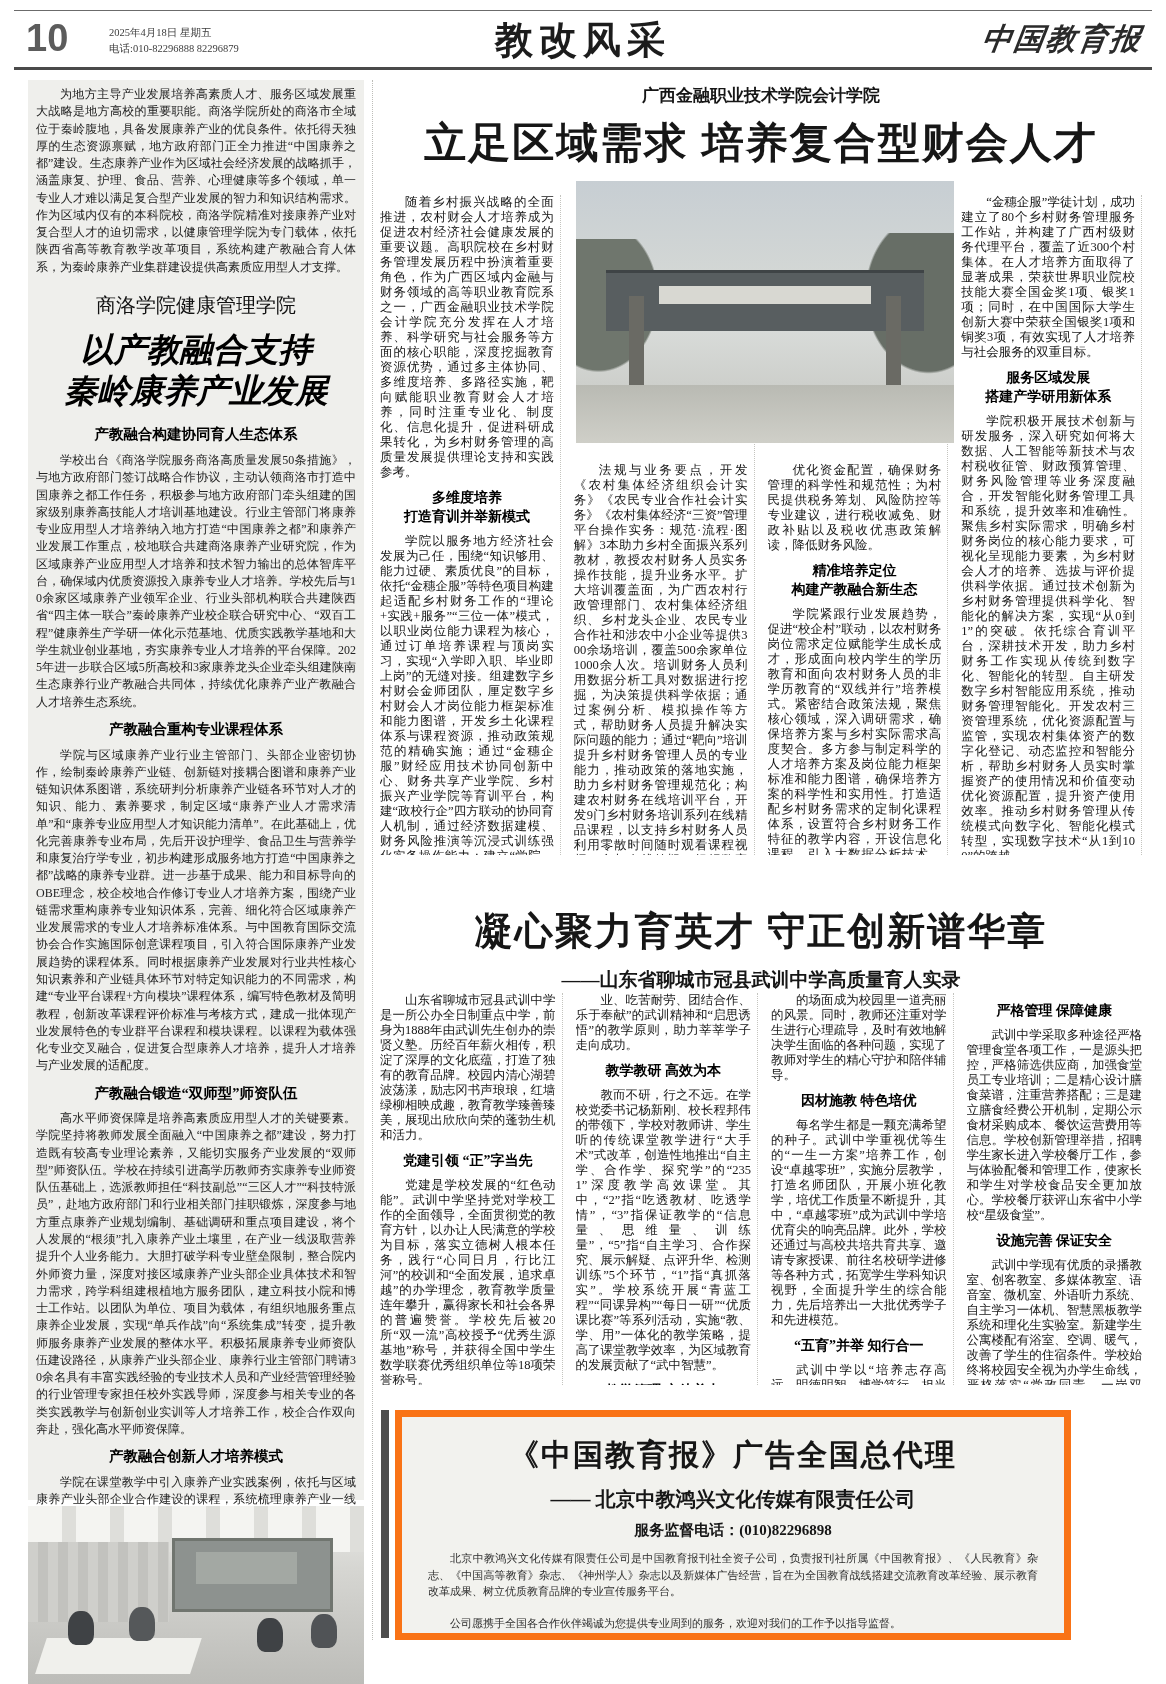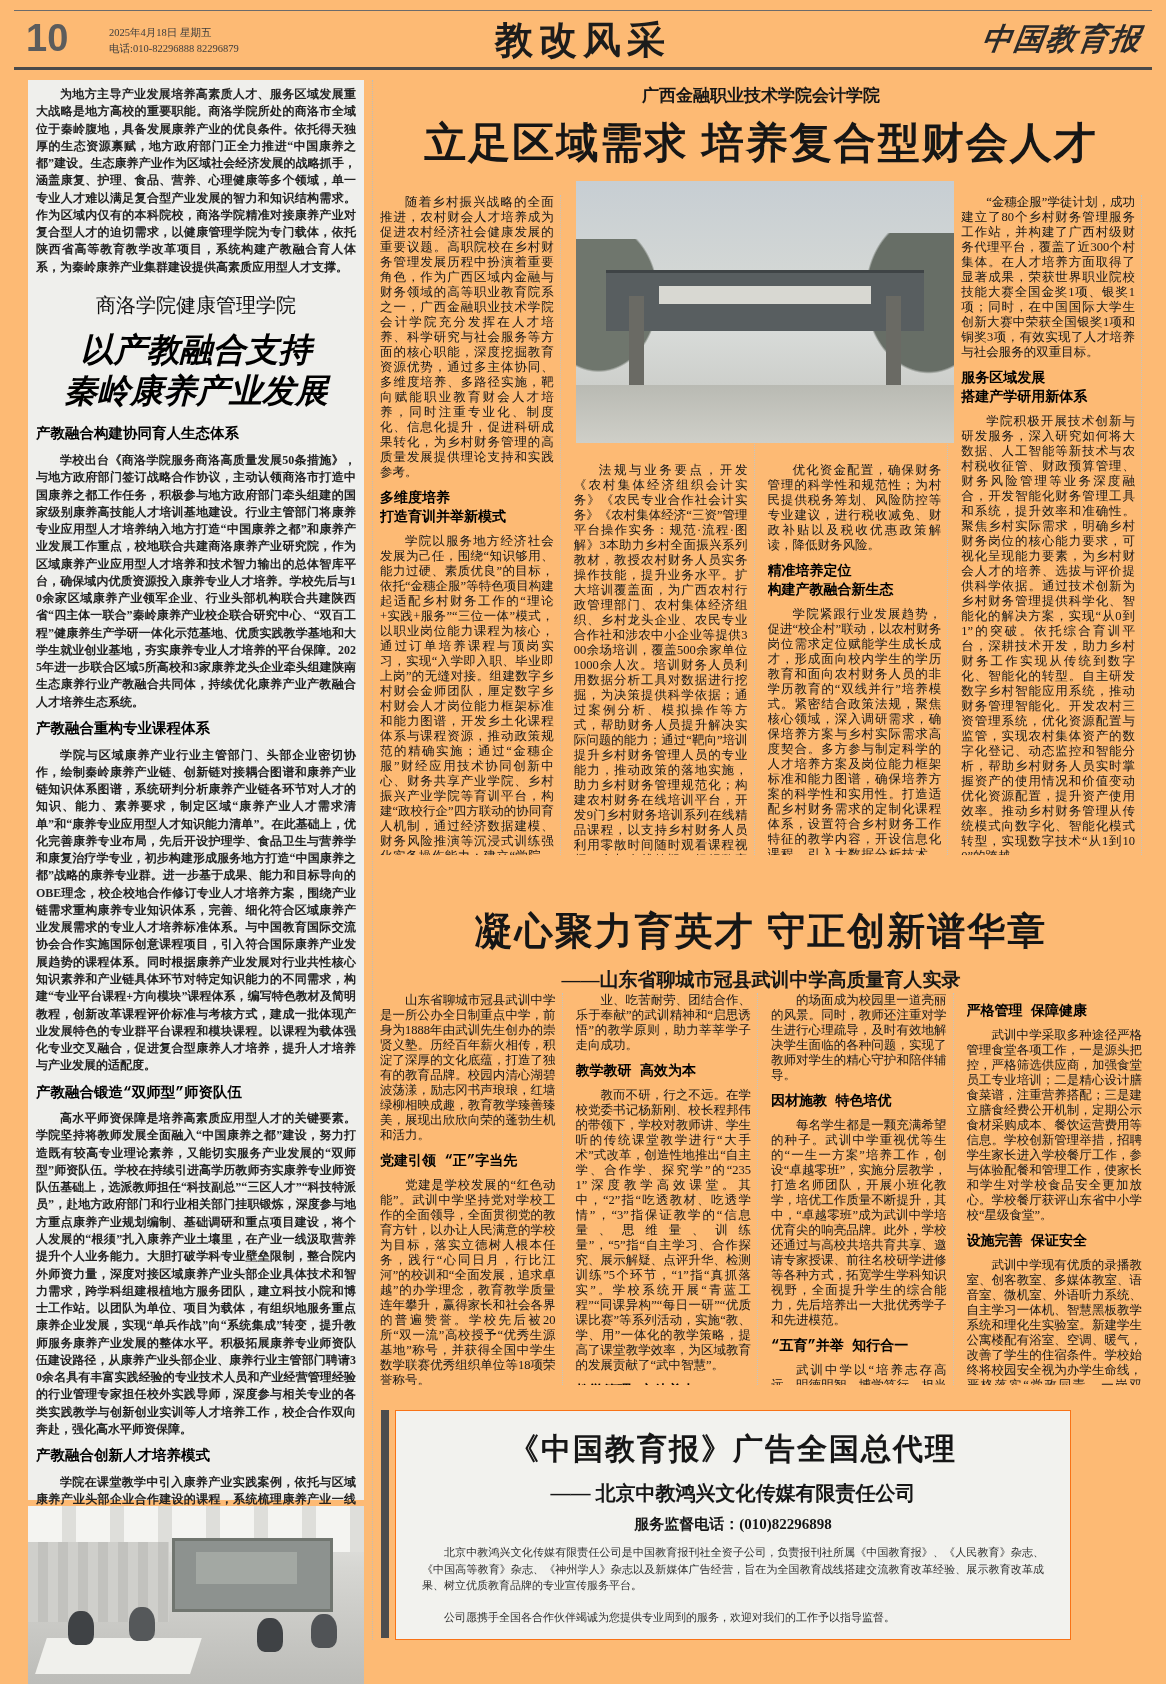--- a/index.html
+++ b/index.html
@@ -1,33 +1,33 @@
 <!DOCTYPE html>
 <html><head>
 <meta charset="utf-8">
 <style>
   html,body{margin:0;padding:0;background:#dddddb;}
-  .page{position:relative;width:1166px;height:1684px;margin:0 auto;background:#fdba74;
+  .page{position:relative;width:1166px;height:1684px;margin:0 auto;background:#ffffff;
         font-family:"Liberation Serif","DejaVu Serif",serif;color:#161616;overflow:hidden;}
   
   .mast{position:absolute;left:14px;top:10px;width:1138px;height:56px;border-top:1.5px solid #6b6b6b;border-bottom:3px solid #4a4a4a;}
   .pageno{position:absolute;left:12px;top:8px;font-family:"Liberation Sans",sans-serif;font-size:38px;font-weight:bold;color:#5c5c5c;line-height:1;}
   .dateblock{position:absolute;left:95px;top:14px;font-size:10.5px;color:#3c3c3c;line-height:1.5;}
   .section-title{position:absolute;left:0;right:0;top:4px;text-align:center;font-family:"Liberation Sans",sans-serif;
                  font-size:38px;font-weight:bold;letter-spacing:6px;color:#1c1c1c;}
   .paper-logo{position:absolute;right:10px;top:8px;font-size:30px;font-style:italic;font-weight:bold;color:#2a2a2a;
               transform:skewX(-8deg);letter-spacing:2px;}
   
   .blk{word-break:break-all;}
   .blk.p{font-size:12.5px;line-height:1.2;text-align:justify;text-indent:2em;margin:0 0 3px 0;}
-  .blk.h{font-family:Liberation Mono, monospace;font-weight:bold;font-size:14px;line-height:1.35;
+  .blk.h{font-family:Liberation Serif, serif;font-weight:bold;font-size:14px;line-height:1.35;text-align:center;
          margin:9px 0 7px 0;white-space:pre-line;color:#000;}
   
   .left-article{position:absolute;left:28px;top:80px;width:336px;height:1420px;background:#efefec;padding:6px 8px;box-sizing:border-box;}
-  .left-article .blk.p{font-size:12px;line-height:1.44;font-weight:bold;color:#222;}
+  .left-article .blk.p{font-size:12px;line-height:1.44;font-weight:normal;color:#222;}
   .la-kicker{font-size:20px;text-align:center;margin:16px 0 10px 0;color:#111;}
   .la-headline{font-family:"Liberation Sans",sans-serif;font-weight:bold;font-size:33px;line-height:1.25;text-align:center;
                white-space:pre-line;color:#000;margin-bottom:14px;font-style:italic;}
   .left-article .blk.h{font-size:14.5px;}
   .divider-v{position:absolute;left:372px;top:80px;height:1560px;border-left:1px dotted #bdbdb8;}
   
   .center-article{position:absolute;left:380px;top:84px;width:762px;}
   .ca-kicker{font-family:"Liberation Sans",sans-serif;font-size:17px;font-weight:bold;text-align:center;margin-bottom:8px;}
   .ca-headline{font-family:"Liberation Sans",sans-serif;font-size:42px;font-weight:bold;text-align:center;letter-spacing:2px;margin-bottom:24px;}
   .cols{display:flex;gap:13px;position:relative;}
@@ -44,21 +44,21 @@
   .cp-road{position:absolute;left:0;bottom:0;width:100%;height:22%;background:linear-gradient(#b9bab3,#cfcfc8);}
   .cp-gate{position:absolute;left:14%;top:44%;width:4%;height:34%;background:#6a6a64;}
   .cp-gate2{position:absolute;right:14%;top:44%;width:4%;height:34%;background:#6a6a64;}
   
   .middle-article{position:absolute;left:380px;top:906px;width:762px;}
   .ma-headline{font-family:"Liberation Sans",sans-serif;font-size:38px;font-weight:bold;text-align:center;letter-spacing:2px;margin-bottom:10px;}
   .ma-subtitle{font-size:19px;font-weight:bold;text-align:center;}
   .middle-article .cols{height:392px;}
   
   .adbar{position:absolute;left:381px;top:1410px;width:8px;height:228px;background:#4d4d4d;}
-  .adbox{position:absolute;left:395px;top:1410px;width:676px;height:230px;border:1px solid #f97316;background:#f2f2ee;
+  .adbox{position:absolute;left:395px;top:1410px;width:676px;height:230px;border:7px solid #f97316;background:#f2f2ee;
          box-sizing:border-box;padding:18px 26px 10px 26px;text-align:center;}
   .ad-title{font-family:"Liberation Sans",sans-serif;font-size:30px;font-weight:bold;letter-spacing:2px;}
   .ad-company{font-size:20px;font-weight:bold;margin-top:10px;}
   .ad-phone{font-size:15px;font-weight:bold;margin-top:8px;}
   .ad-note{font-size:11px;line-height:1.5;text-align:justify;text-indent:2em;margin-top:10px;word-break:break-all;color:#2e2e2e;}
   .ad-note.n2{margin-top:15px;}
   
   .activity-photo{position:absolute;left:28px;top:1506px;width:336px;height:178px;overflow:hidden;
                   background:linear-gradient(#e9e9e6 0%,#d6d6d2 35%,#bcbcb8 100%);}
   .ap-ceiling{position:absolute;left:0;top:0;width:100%;height:26%;background:repeating-linear-gradient(90deg,#f4f4f1 0 34px,#dededa 34px 48px);}

